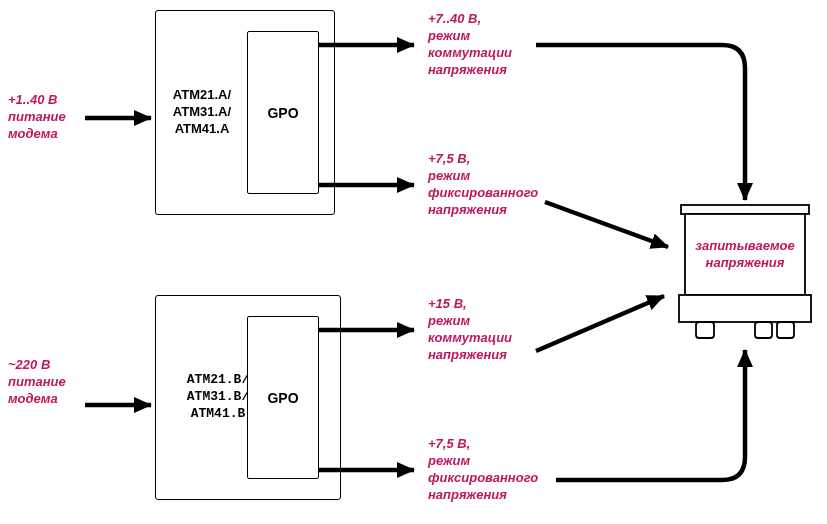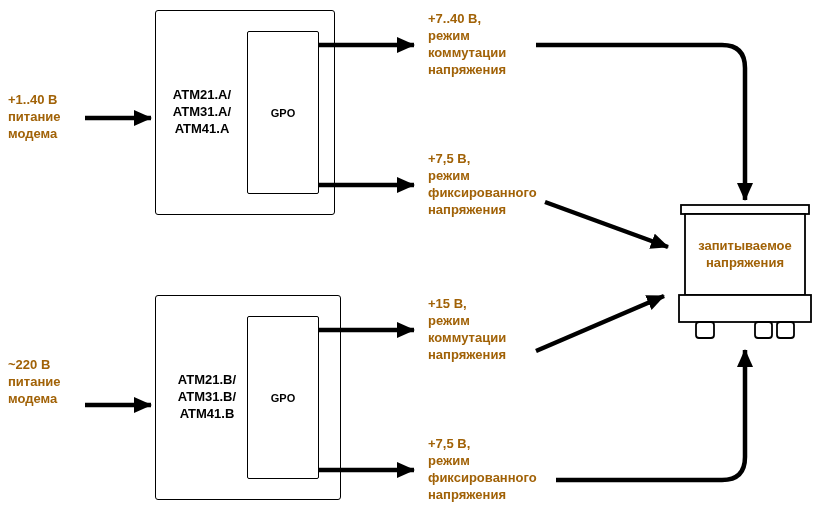--- a/index.html
+++ b/index.html
@@ -3,30 +3,30 @@
 <meta charset="utf-8">
 <style>
   * { margin:0; padding:0; box-sizing:border-box; }
   html,body { background:#ffffff; font-family:"Liberation Sans", sans-serif; }
   .canvas {
     position:relative; width:827px; height:524px;
     background:#ffffff; overflow:hidden;
   }
   .svg-layer { position:absolute; left:0; top:0; width:827px; height:524px; pointer-events:none; }
   .label {
-    position:absolute; font-size:13px; font-weight:700; color:#a16207;
-    line-height:1.3; white-space:pre-line;
+    position:absolute; font-size:13px; font-weight:700; color:#be185d;
+    line-height:1.3; white-space:pre-line;font-style:italic;
   }
   .outer-box {
     position:absolute; border:1.6px solid #000; border-radius:3px; background:#fff;
   }
   .gpo-box {
     position:absolute; border:1.6px solid #000; border-radius:2px; background:#fff;
     display:flex; align-items:center; justify-content:center;
-    font-size:11px; font-weight:700; color:#000;
+    font-size:14px; font-weight:700; color:#000;
   }
   .unit-label {
     position:absolute; display:flex; align-items:center; justify-content:center;
     text-align:center; font-size:13px; font-weight:700; color:#000;
     line-height:1.3; white-space:pre-line;
   }
   .device-label {
     display:flex; align-items:center; justify-content:center; text-align:center;
   }
 </style>
@@ -38,21 +38,21 @@
   <div class="outer-box" style="left:155px; top:10px; width:180px; height:205px;">
     <div class="unit-label" style="left:0; top:0; width:92px; height:100%;">ATM21.A/
 ATM31.A/
 ATM41.A</div>
     <div class="gpo-box" style="left:91px; top:20px; width:72px; height:163px;">
       <span>GPO</span>
     </div>
   </div>
 
   <div class="outer-box" style="left:155px; top:295px; width:186px; height:205px;">
-    <div class="unit-label" style="left:5px; top:0; width:92px; height:100%;">ATM21.B/
+    <div class="unit-label" style="left:16px; top:0; width:92px; height:100%;font-family:Liberation Mono, monospace;">ATM21.B/
 ATM31.B/
 ATM41.B</div>
     <div class="gpo-box" style="left:91px; top:20px; width:72px; height:163px;">
       <span>GPO</span>
     </div>
   </div>
 
   <svg class="svg-layer" width="827" height="524" viewBox="0 0 827 524">
     <defs>
       <marker id="ah" markerUnits="userSpaceOnUse" markerWidth="19" markerHeight="17" refX="17" refY="8" orient="auto">

